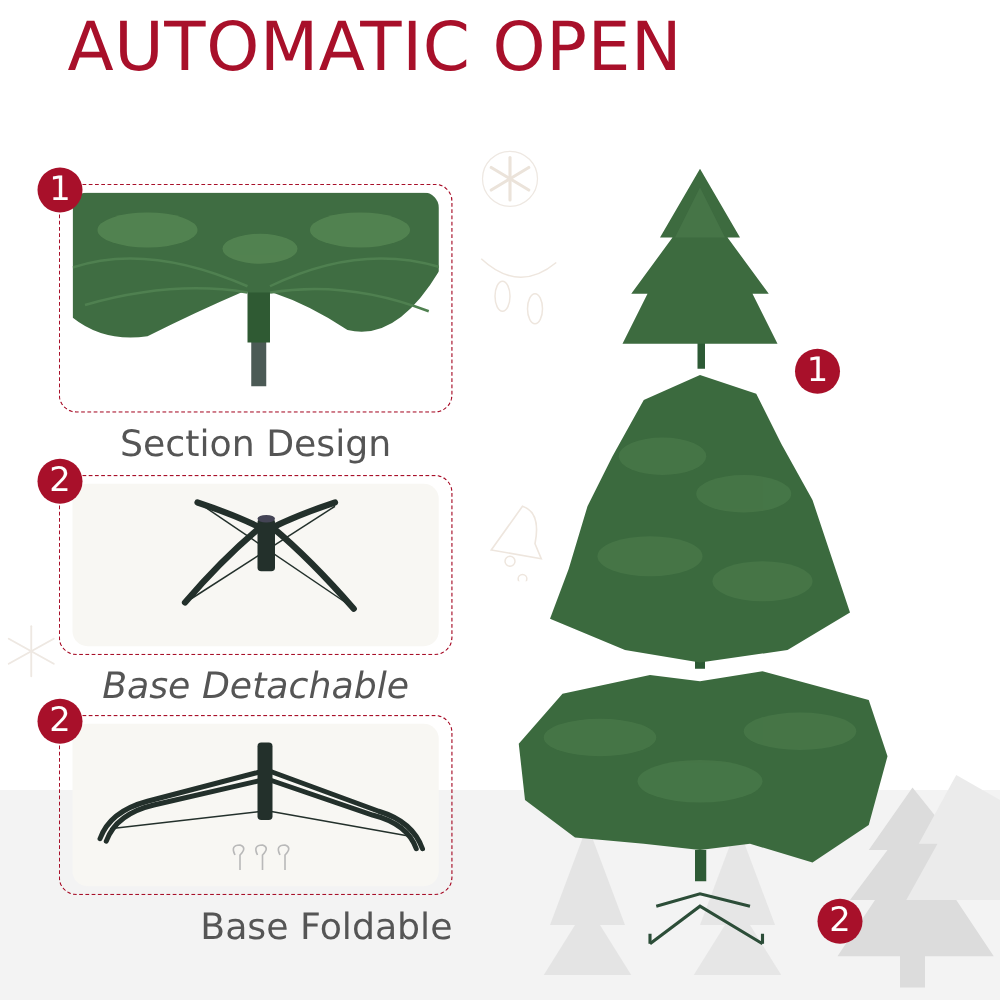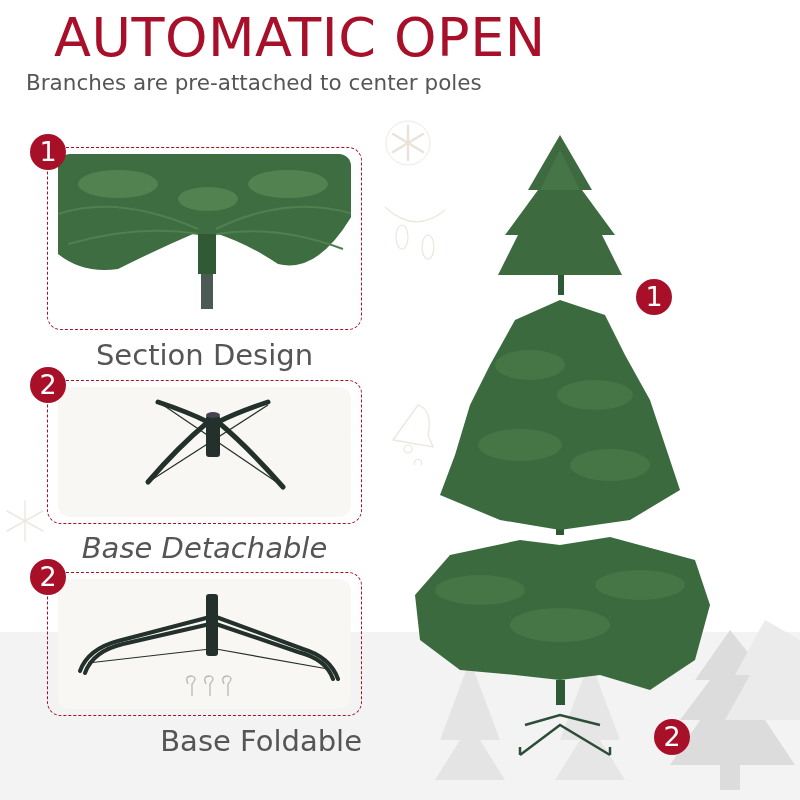--- a/index.html
+++ b/index.html
@@ -70,21 +70,20 @@
 <svg class="abs" style="left:2px;top:498px" width="46" height="46">
   <g stroke="#eee8e2" stroke-width="1.5" stroke-linecap="round">
     <line x1="23" y1="3" x2="23" y2="43"></line>
       <line x1="5" y1="13" x2="41" y2="33"></line>
       <line x1="5" y1="33" x2="41" y2="13"></line>
   </g>
 </svg>
 
 <h1 class="title">AUTOMATIC OPEN</h1>
 <div class="subtitle">
-  <div>Branches are pre-attached to center poles</div>
 </div>
 
 <div class="panel panel-1">
   <div class="panel-inner">
     <svg width="295" height="171">
       <rect x="143" y="80" width="12" height="75" fill="#4b5a55"></rect>
       <rect x="140" y="70" width="18" height="50" fill="#2f5a33"></rect>
       <g fill="#3f6d42">
         <path d="M0 0 H295 V60 Q260 120 220 110 Q190 90 160 80 H135 Q100 95 60 115 Q25 120 0 100 Z"></path>
       </g>

